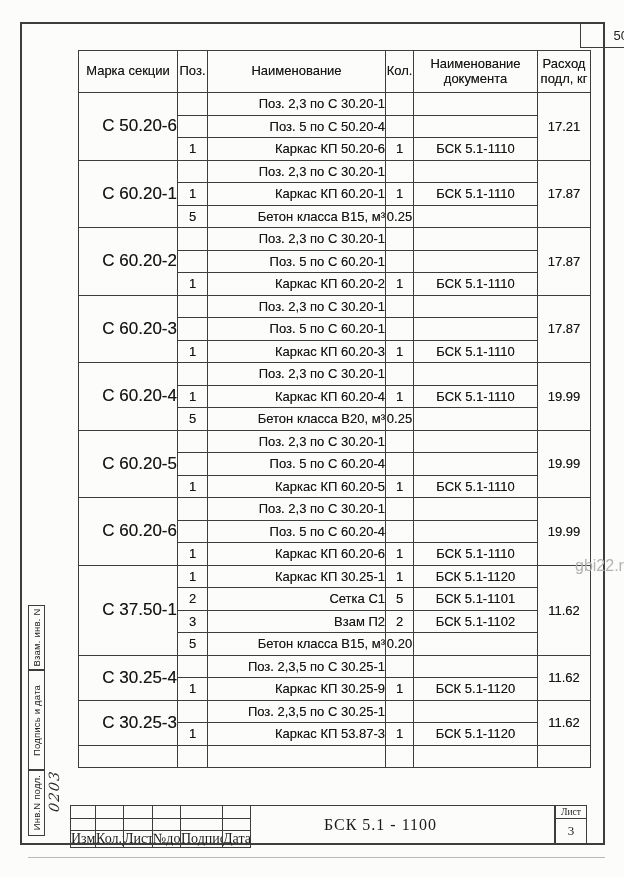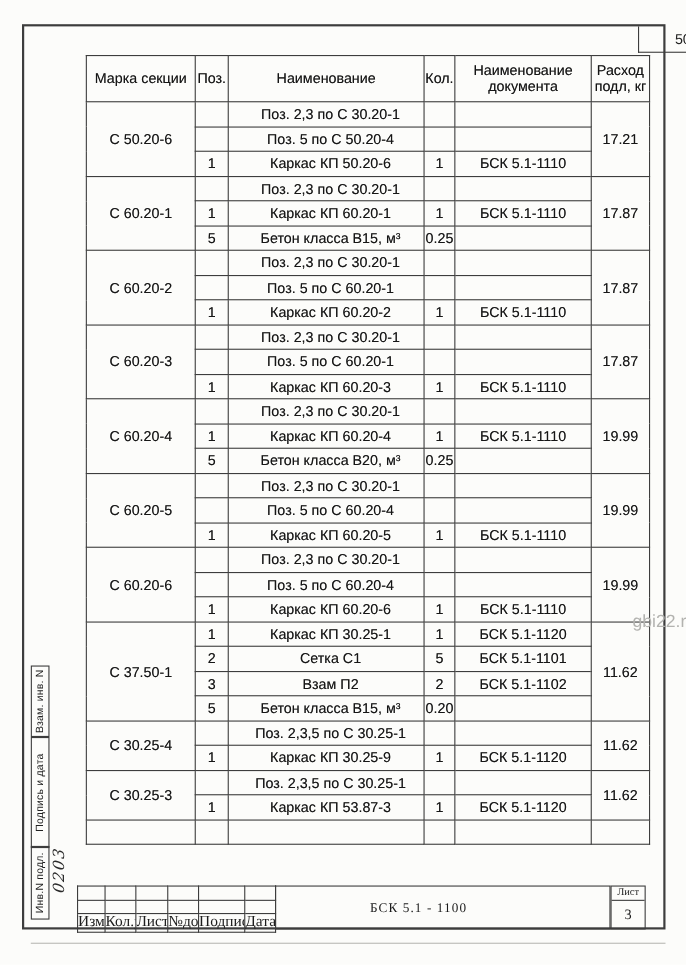--- a/index.html
+++ b/index.html
@@ -33,22 +33,22 @@
     text-shadow:0 0 0.5px rgba(20,20,20,0.55);
   }
   .spec th, .spec td {
     border:1.6px solid #3d3d3d; overflow:hidden;
     font-weight:normal; vertical-align:middle;
   }
   .spec thead tr { height:42px; }
   .spec tbody tr { height:22.5px; }
   .spec th { text-align:center; font-size:13px; line-height:1.15; }
   td.pos, td.qty, td.mark, td.doc, td.steel { text-align:center; }
-  td.name { text-align:center; padding-left:8px; }
-  td.mark { font-size:13px; }
+  td.name { text-align:right; padding-left:8px; }
+  td.mark { font-size:17px;text-align:right; }
   
   .stampbox {
     position:absolute; left:28px; width:17px;
     border:1.6px solid #3d3d3d;
     display:flex; align-items:center; justify-content:center;
     background:transparent;
   }
   .sb1 { top:605px; height:65px; }
   .sb2 { top:670px; height:101px; }
   .sb3 { top:769px; height:67px; }
@@ -78,21 +78,21 @@
   .revgrid tr:nth-child(1) td { height:13px; }
   .revgrid tr:nth-child(2) td { height:12px; }
   .revgrid tr:nth-child(3) td { height:15px; }
   .docnum-cell {
     position:absolute; left:250px; top:805px; width:305px; height:40px;
     border:1.8px solid #3d3d3d;
     display:flex; align-items:center; justify-content:center;
     padding-right:44px;
   }
   .docnum-cell span {
-    font-family:"Liberation Serif", serif; font-size:12px;
+    font-family:"Liberation Serif", serif; font-size:16px;
     letter-spacing:1px; color:#1a1a1a;
   }
   .sheet-box {
     position:absolute; left:555px; top:805px; width:32px; height:40px;
     border:1.8px solid #3d3d3d;
   }
   .sheet-label {
     height:13px; border-bottom:1.4px solid #3d3d3d;
     display:flex; align-items:center; justify-content:center;
     font-family:"Liberation Serif", serif; font-size:9.5px; color:#1d1d1d;

